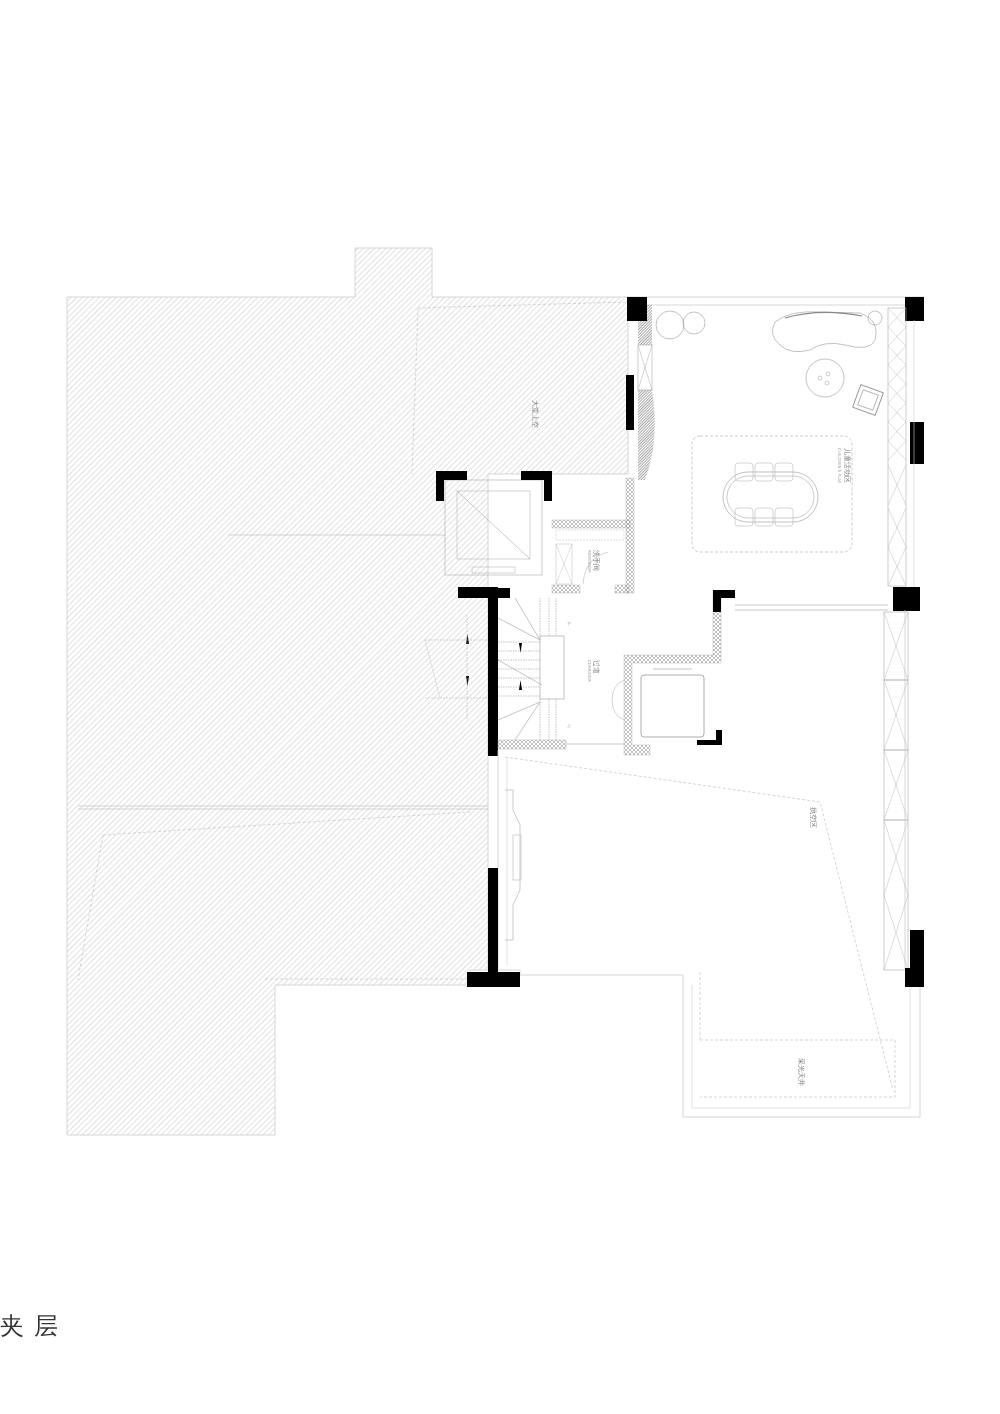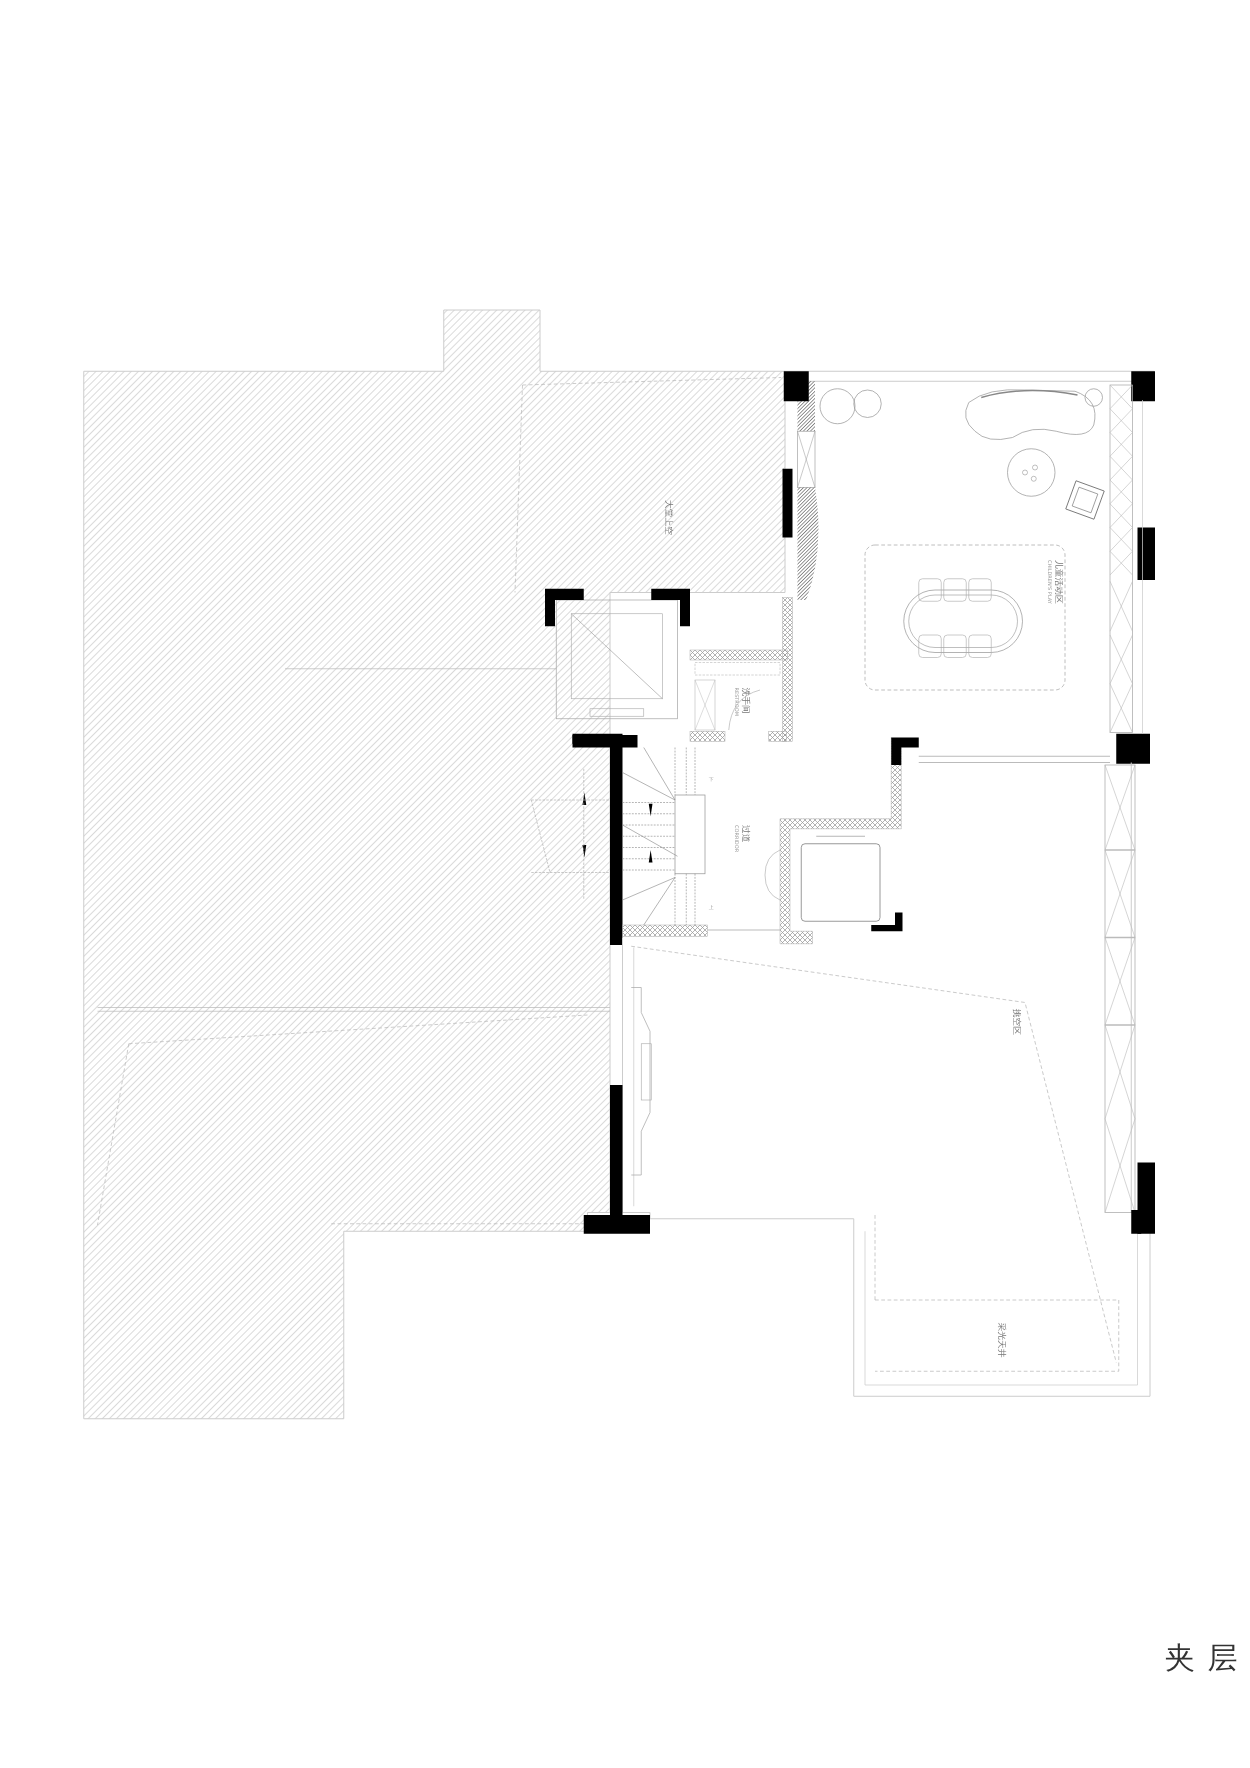--- a/index.html
+++ b/index.html
@@ -1,18 +1,18 @@
 <!DOCTYPE html>
 <html><head>
 <meta charset="utf-8">
 <style>
   html, body { margin: 0; padding: 0; background: #ffffff; }
   body { width: 1000px; height: 1414px; position: relative; overflow: hidden; font-family: "DejaVu Sans", sans-serif; }
   #plan { position: absolute; left: 0; top: 0; width: 1000px; height: 1414px; }
-  .caption { position: absolute; left: 0; width: 1000px; top: 1310px; text-align: right; font-size: 24px; color: #333333; letter-spacing: 10px; font-family: "DejaVu Sans", sans-serif; }
+  .caption { position: absolute; left: 0; width: 1000px; top: 1310px; text-align: left; font-size: 24px; color: #333333; letter-spacing: 10px; font-family: "DejaVu Sans", sans-serif; }
   .room-label { font-size: 7px; fill: #777777; font-family: "DejaVu Sans", sans-serif; }
   .room-sub { font-size: 4px; fill: #999999; font-family: "DejaVu Sans", sans-serif; }
 </style>
 </head>
 <body>
 
 <svg id="plan" viewBox="0 0 1000 1414" xmlns="http://www.w3.org/2000/svg">
   <defs>
     <pattern id="hatch" patternUnits="userSpaceOnUse" width="4" height="4" patternTransform="rotate(45)">
       <line x1="0" y1="0" x2="0" y2="4" stroke="#c4c4c4" stroke-width="1"></line>

